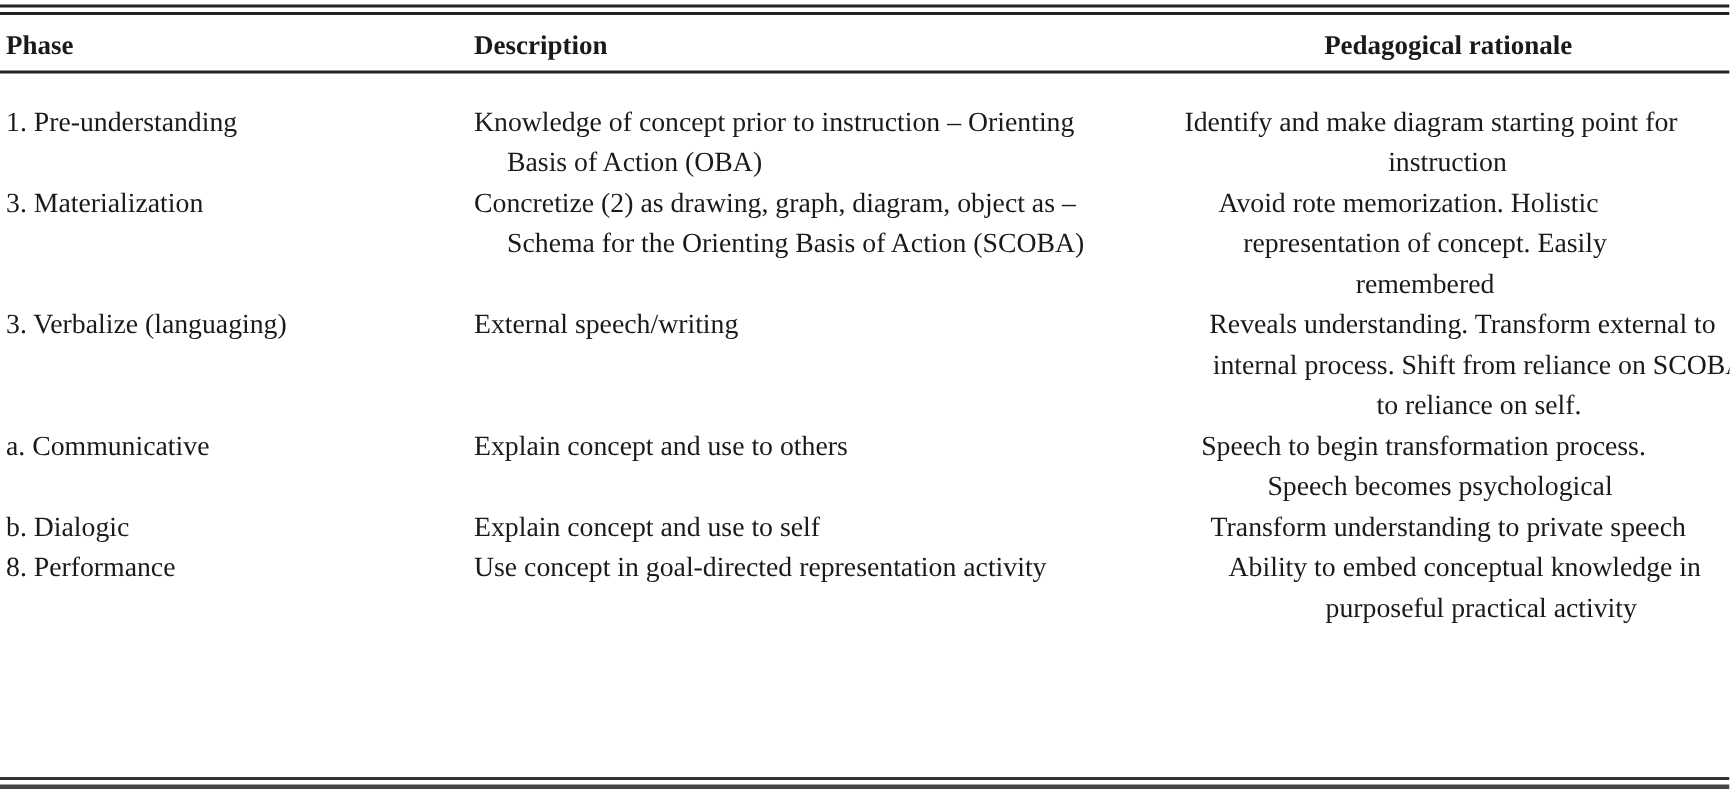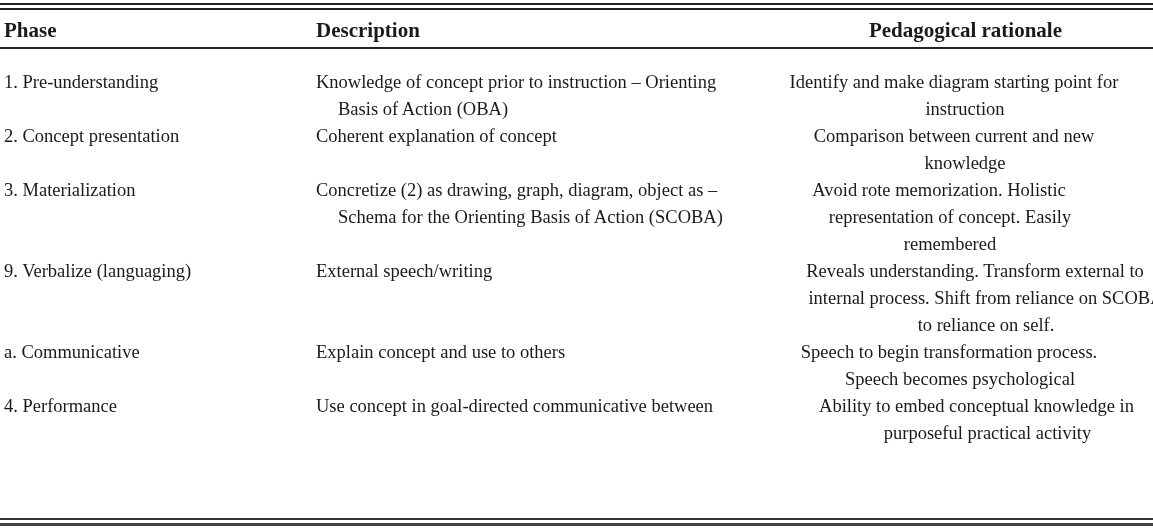--- a/index.html
+++ b/index.html
@@ -6,21 +6,21 @@
   body { width: 1153px; height: 528px; overflow: hidden; position: relative;
          font-family: "Liberation Serif", "DejaVu Serif", serif; color: #1a1a1a; }
   .rule { position: absolute; left: 0; width: 1153px; background: #222; }
   .r-top1 { top: 3px; height: 2px; }
   .r-top2 { top: 8px; height: 2px; }
   .r-head { top: 47px; height: 2px; }
   .r-bot1 { top: 518px; height: 2px; background: #333; }
   .r-bot2 { top: 523px; height: 3px; background: #444; }
   table { position: absolute; left: 0; top: 14px; width: 1153px; border-collapse: collapse; table-layout: fixed; }
   col.c1 { width: 314px; } col.c2 { width: 462px; } col.c3 { width: 377px; }
-  th { font-weight: bold; text-align: left; font-size: 21px; height: 33px; padding: 0 0 0 4px; vertical-align: middle; }
+  th { font-weight: bold; text-align: left; font-size: 18px; height: 33px; padding: 0 0 0 4px; vertical-align: middle; }
   th.c2, td.c2 { padding-left: 2px; }
   th.c3, td.c3 { padding-left: 2px; text-align: center; }
   tbody tr:first-child td { padding-top: 22px; }
   td { font-size: 18.5px; line-height: 27px; vertical-align: top; padding: 0 0 0 4px; }
   .cell { display: block; padding-left: 22px; text-indent: -22px; }
 </style>
 </head>
 <body>
 
 <div class="rule r-top1"></div>
@@ -47,43 +47,32 @@
         </td>
       <td class="c2">
           <span class="cell" style="width:390px">Knowledge of concept prior to instruction – Orienting Basis of Action (OBA)</span>
         </td>
       <td class="c3">
           <span class="cell" style="width:330px">Identify and make diagram starting point for instruction</span>
         </td>
     </tr>
     <tr>
       <td class="c1">
-          <span class="cell">2. Concept presentation</span>
-        </td>
-      <td class="c2">
-          <span class="cell">Coherent explanation of concept</span>
-        </td>
-      <td class="c3">
-          <span class="cell" style="width:330px">Comparison between current and new knowledge</span>
-        </td>
-    </tr>
-    <tr>
-      <td class="c1">
           <span class="cell">3. Materialization</span>
         </td>
       <td class="c2">
           <span class="cell" style="width:385px">Concretize (2) as drawing, graph, diagram, object as – Schema for the Orienting Basis of Action (SCOBA)</span>
         </td>
       <td class="c3">
           <span class="cell" style="width:300px">Avoid rote memorization. Holistic representation of concept. Easily remembered</span>
         </td>
     </tr>
     <tr>
       <td class="c1">
-          <span class="cell">9. Verbalize (languaging)</span>
+          <span class="cell">3. Verbalize (languaging)</span>
         </td>
       <td class="c2">
           <span class="cell">External speech/writing</span>
         </td>
       <td class="c3">
           <span class="cell" style="width:372px">Reveals understanding. Transform external to internal process. Shift from reliance on SCOBA to reliance on self.</span>
         </td>
     </tr>
     <tr>
       <td class="c1">
@@ -91,24 +80,35 @@
         </td>
       <td class="c2">
           <span class="cell">Explain concept and use to others</span>
         </td>
       <td class="c3">
           <span class="cell" style="width:320px">Speech to begin transformation process. Speech becomes psychological</span>
         </td>
     </tr>
     <tr>
       <td class="c1">
-          <span class="cell">4. Performance</span>
+          <span class="cell">b. Dialogic</span>
         </td>
       <td class="c2">
-          <span class="cell" style="width:385px">Use concept in goal-directed communicative between</span>
+          <span class="cell">Explain concept and use to self</span>
+        </td>
+      <td class="c3">
+          <span class="cell">Transform understanding to private speech</span>
+        </td>
+    </tr>
+    <tr>
+      <td class="c1">
+          <span class="cell">8. Performance</span>
+        </td>
+      <td class="c2">
+          <span class="cell" style="width:385px">Use concept in goal-directed representation activity</span>
         </td>
       <td class="c3">
           <span class="cell" style="width:375px">Ability to embed conceptual knowledge in purposeful practical activity</span>
         </td>
     </tr>
   </tbody>
 </table>
 
 <div class="rule r-bot1"></div>
 <div class="rule r-bot2"></div>

